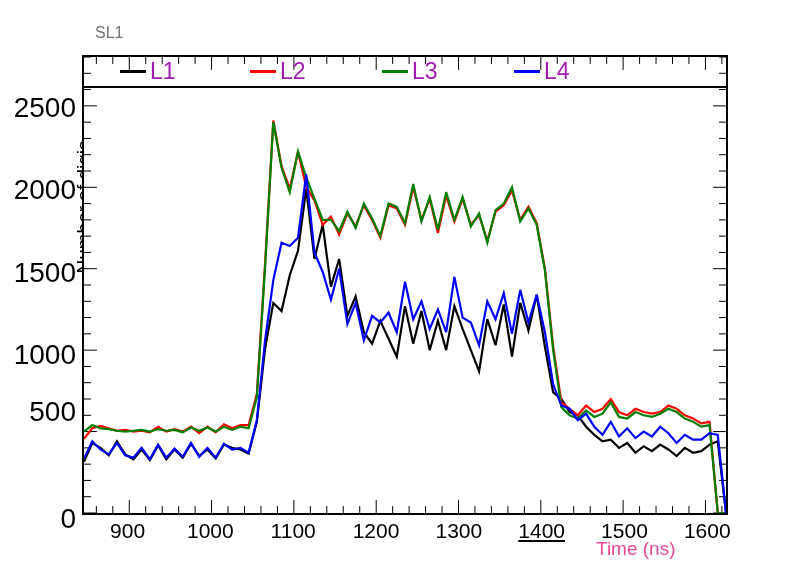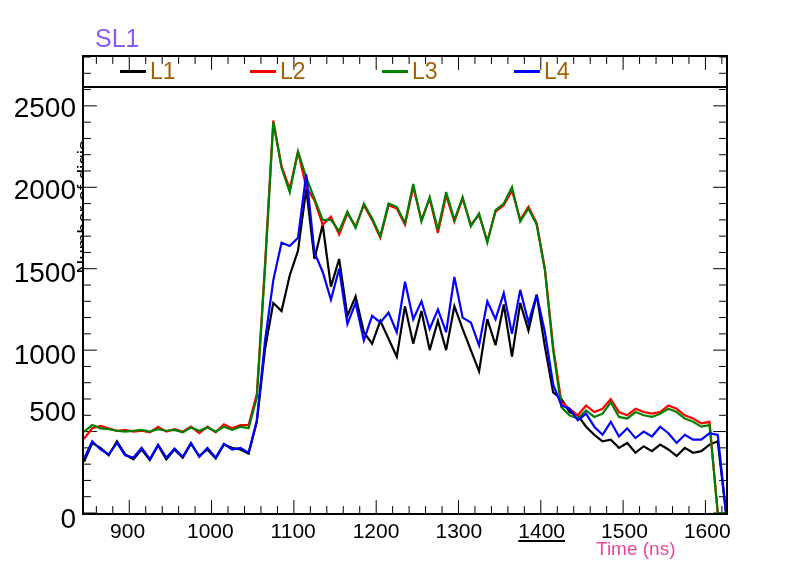--- a/index.html
+++ b/index.html
@@ -5,21 +5,21 @@
   html,body{margin:0;padding:0;}
   body{
     width:796px;height:572px;
     background:#ffffff;
     font-family:"Liberation Sans", sans-serif;
     overflow:hidden;
     position:relative;
   }
   #root{position:absolute;left:0;top:0;width:796px;height:572px;}
 
-  .hdr{position:absolute;font-size:25px;color:#8b5cf6;white-space:nowrap;font-family:"Liberation Sans",sans-serif;}
+  .hdr{position:absolute;font-size:16px;color:#737373;white-space:nowrap;font-family:"Liberation Sans",sans-serif;}
   #sl-label{left:95px;top:24px;}
   #ttrig-label{left:237px;top:22px;}
   #run-label{left:592px;top:22px;}
 
   #plot-frame{
     position:absolute;
     left:82px;top:55px;
     width:646px;height:460px;
     border:2px solid #000;
     box-sizing:border-box;
@@ -72,21 +72,21 @@
     width:646px;height:33px;
     box-sizing:border-box;
     border-bottom:2px solid #000;
     background:transparent;
   }
   .legend-entry{
     position:absolute;top:3px;height:26px;
     display:flex;align-items:center;gap:4px;
   }
   .legend-swatch{display:inline-block;width:26px;height:3px;}
-  .legend-text{font-size:23px;color:#a16207;line-height:1;font-family:"Liberation Sans",sans-serif;}
+  .legend-text{font-size:23px;color:#a21caf;line-height:1;font-family:"Liberation Sans",sans-serif;}
 </style>
 </head>
 <body>
 
 <div id="root">
 
   <div class="hdr" id="sl-label">SL1</div>
 
   <div id="ylabel">Number of digis</div>
   <div id="xlabel">Time (ns)</div>

